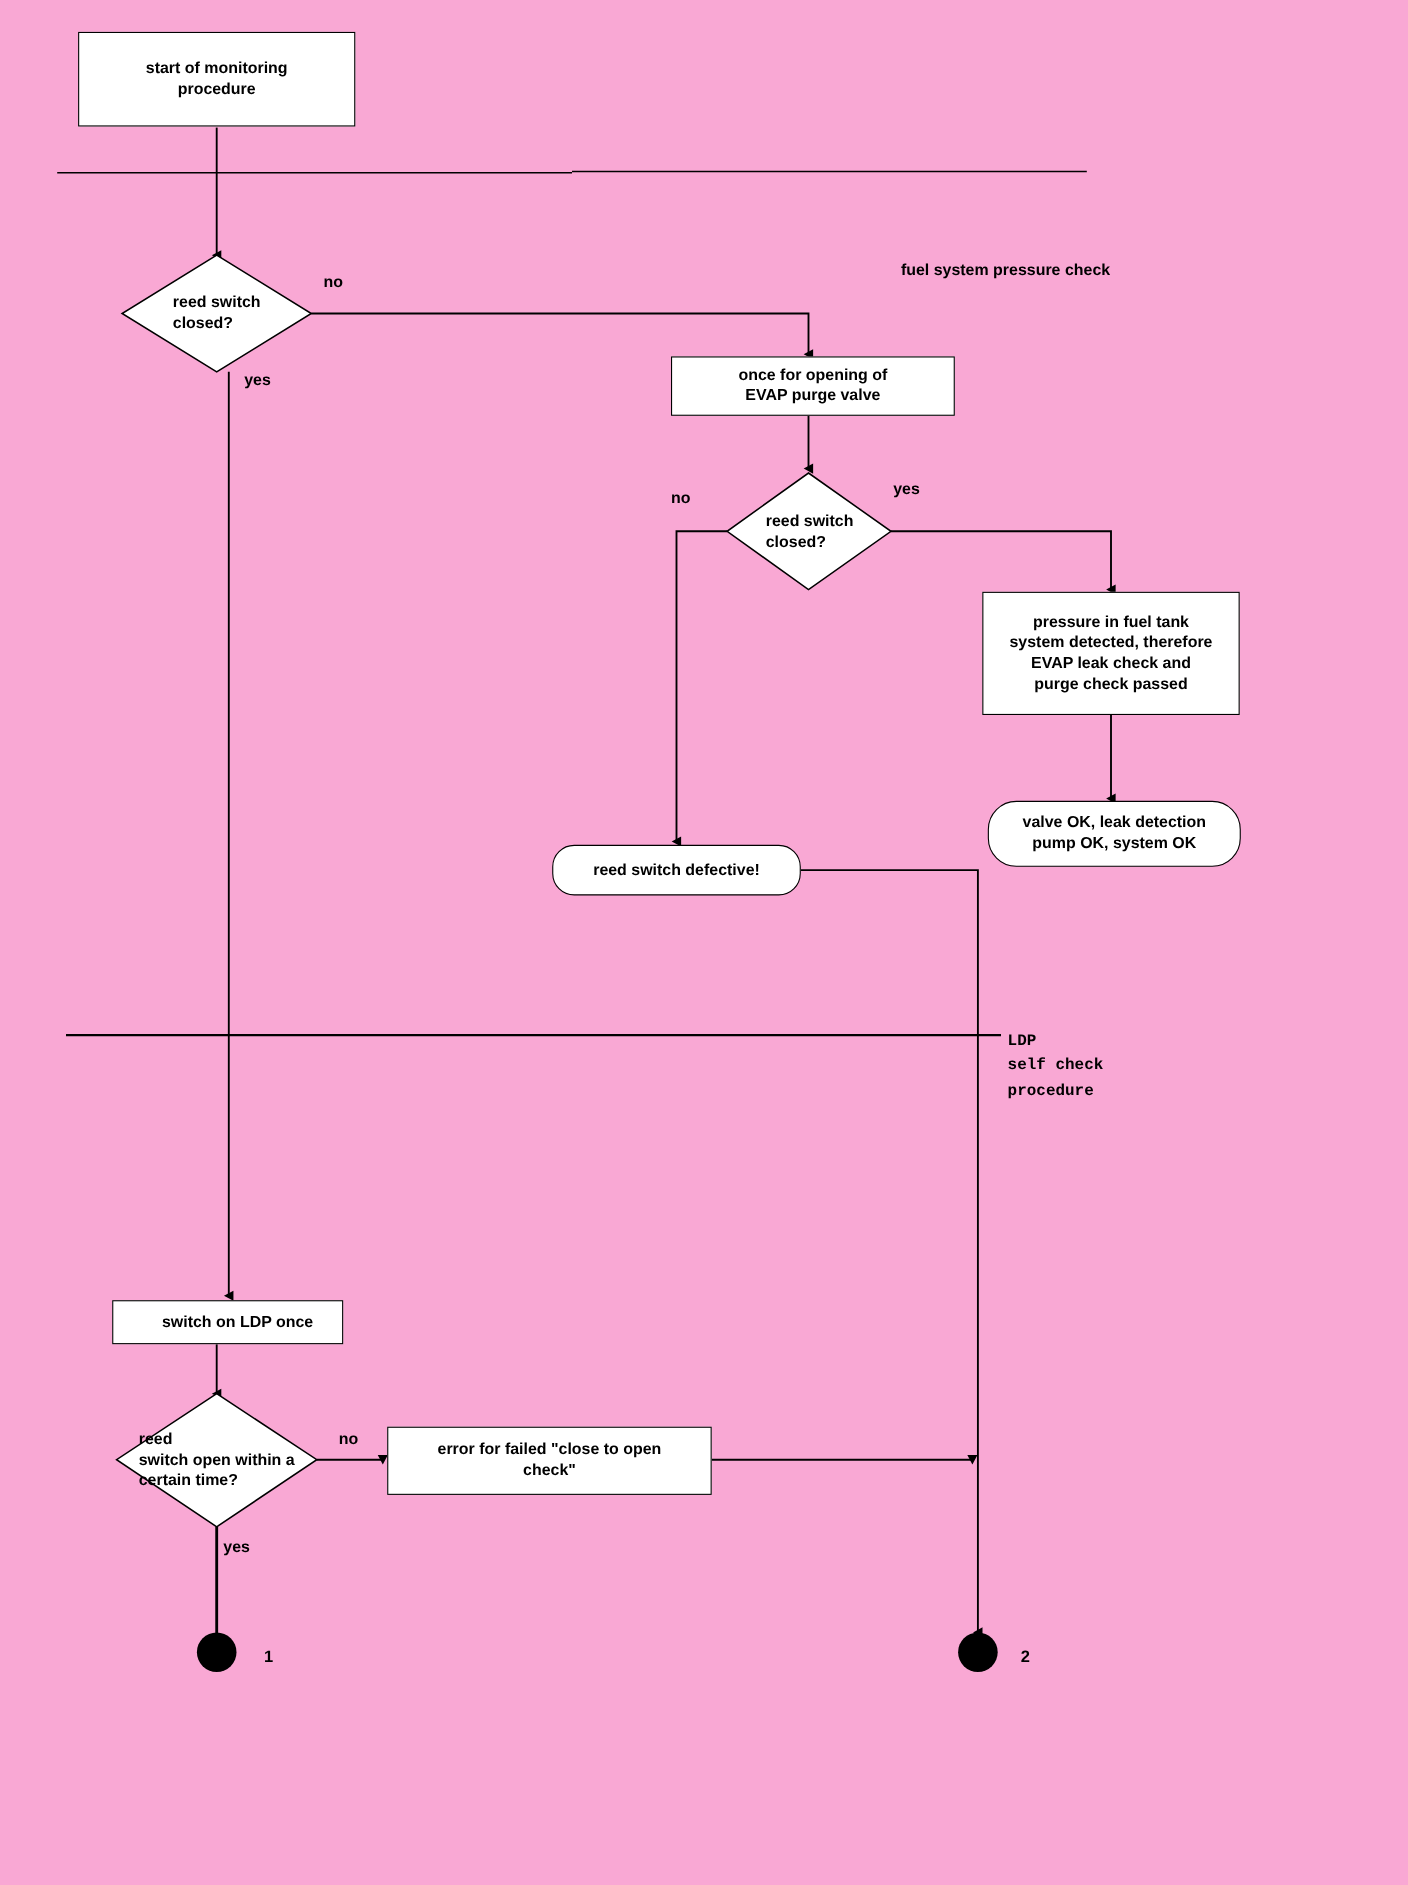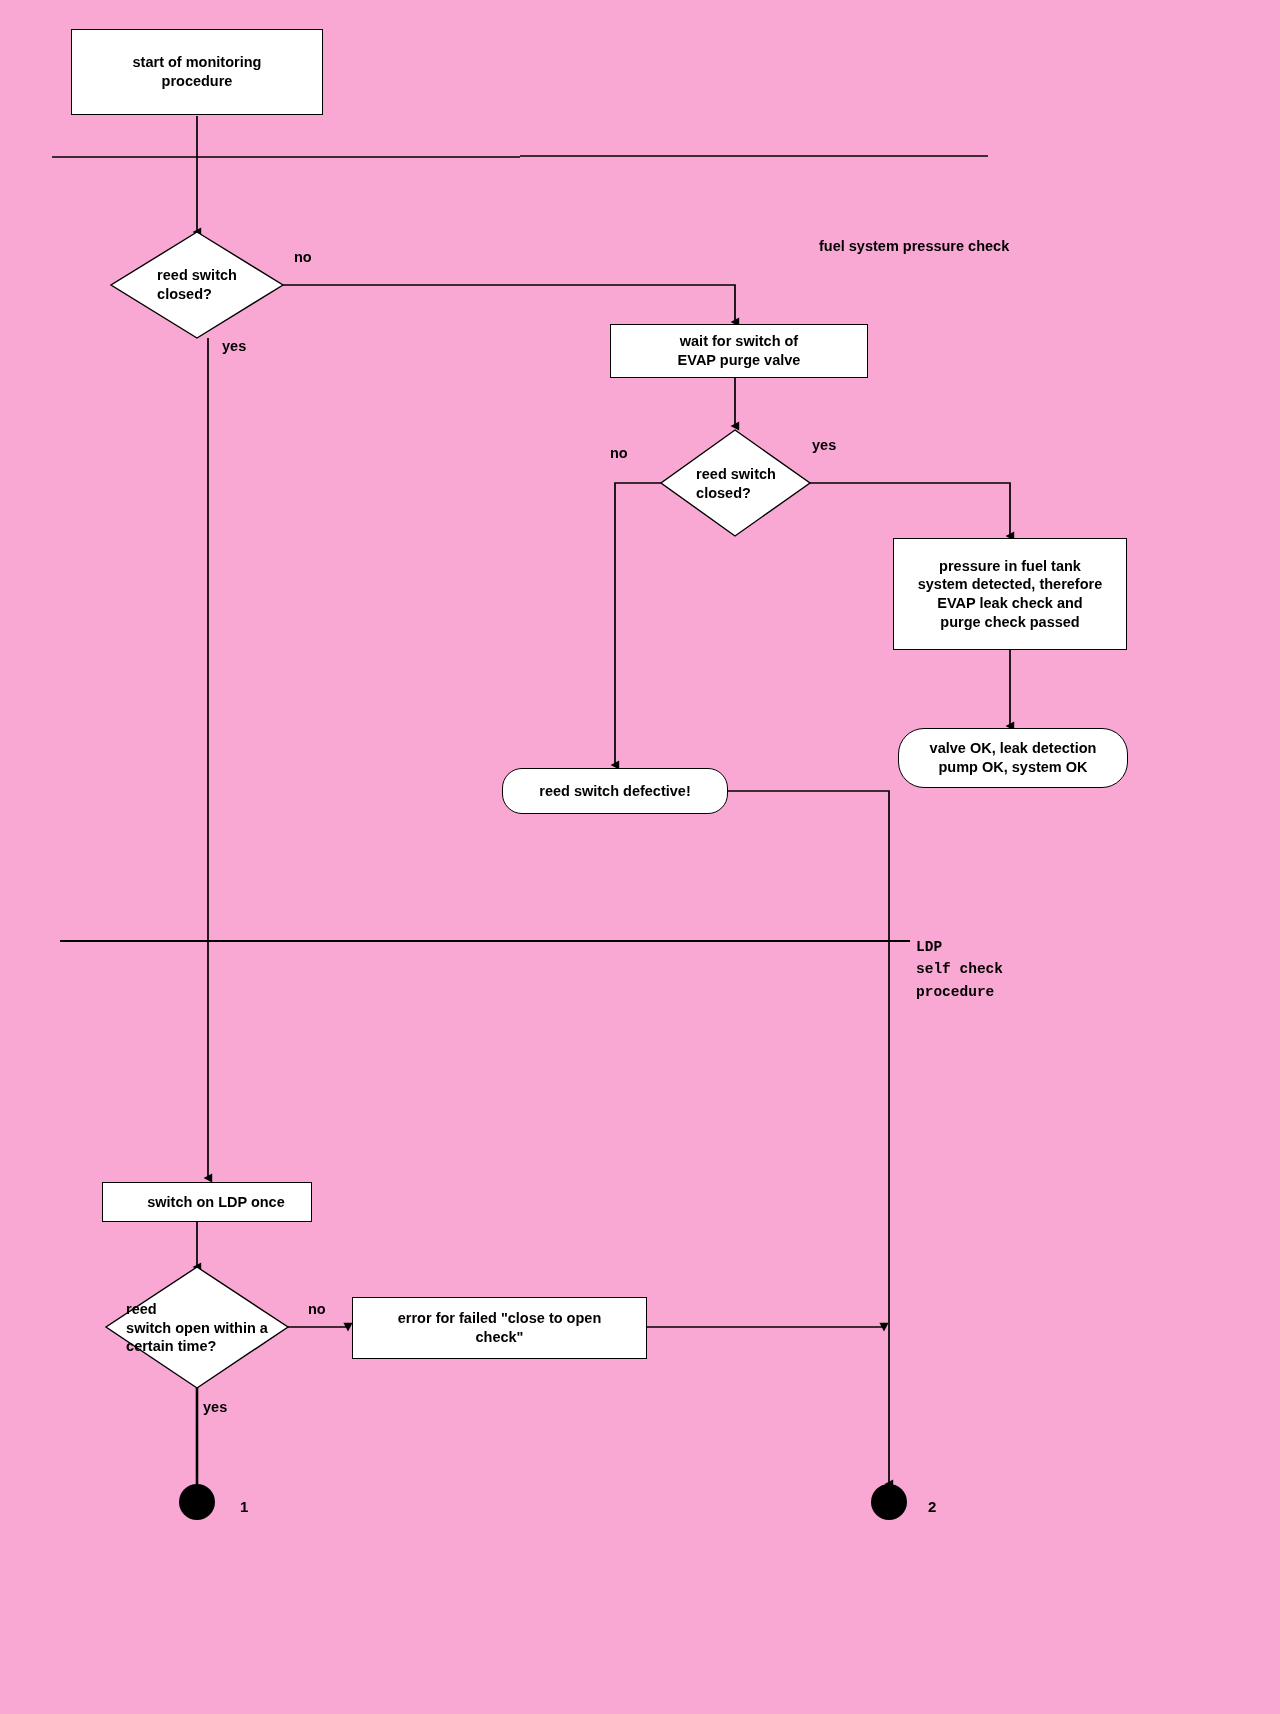--- a/index.html
+++ b/index.html
@@ -129,21 +129,21 @@
       <polygon points="197,1267 288,1327 197,1388 106,1327" fill="#ffffff" stroke-width="1.4"></polygon>
     </g>
 
     <circle cx="197" cy="1502" r="18" fill="#000000"></circle>
     <circle cx="889" cy="1502" r="18" fill="#000000"></circle>
   </svg>
 
   <div class="node procbox" style="left:71px; top:29px; width:252px; height:86px;">start of monitoring
 procedure</div>
 
-  <div class="node procbox" style="left:610px; top:324px; width:258px; height:54px;">wait for switch of
+  <div class="node procbox" style="left:610px; top:324px; width:258px; height:54px;">once for opening of
 EVAP purge valve</div>
 
   <div class="node procbox" style="left:893px; top:538px; width:234px; height:112px;">pressure in fuel  tank
 system detected, therefore
 EVAP leak check and
 purge check passed</div>
 
   <div class="node roundbox" style="left:898px; top:728px; width:230px; height:60px;">valve OK, leak detection
 pump OK, system OK</div>
 

